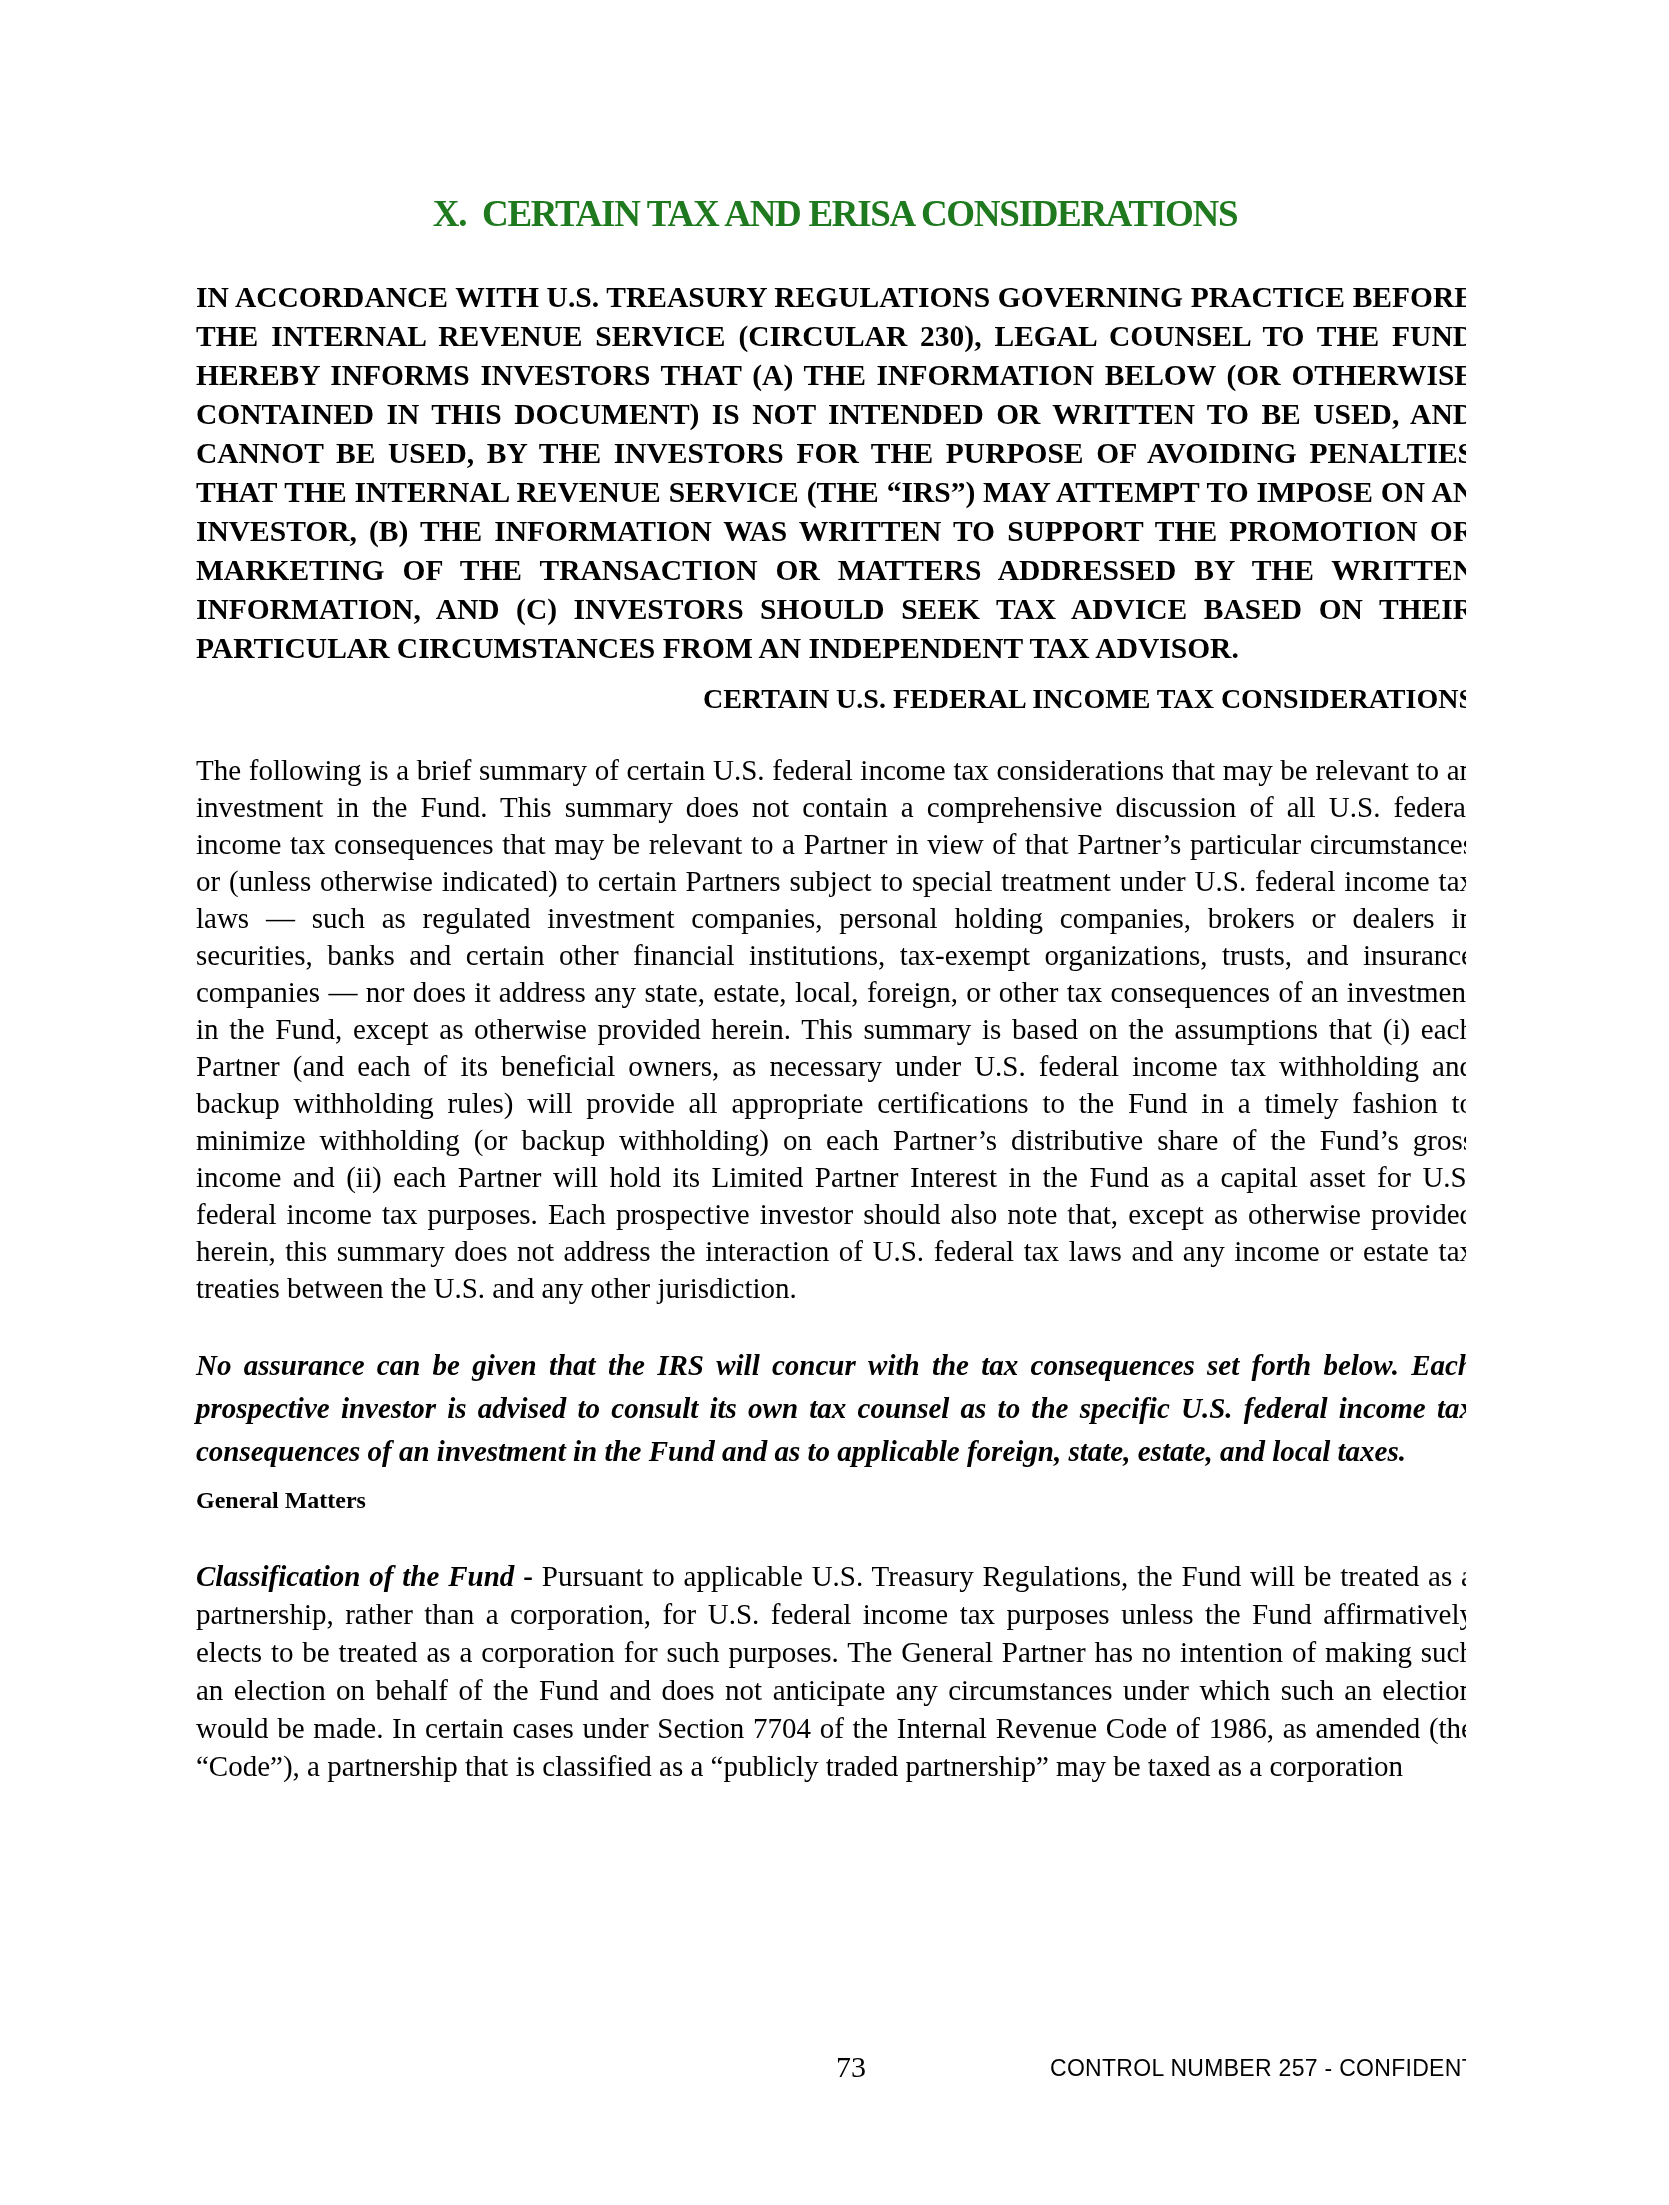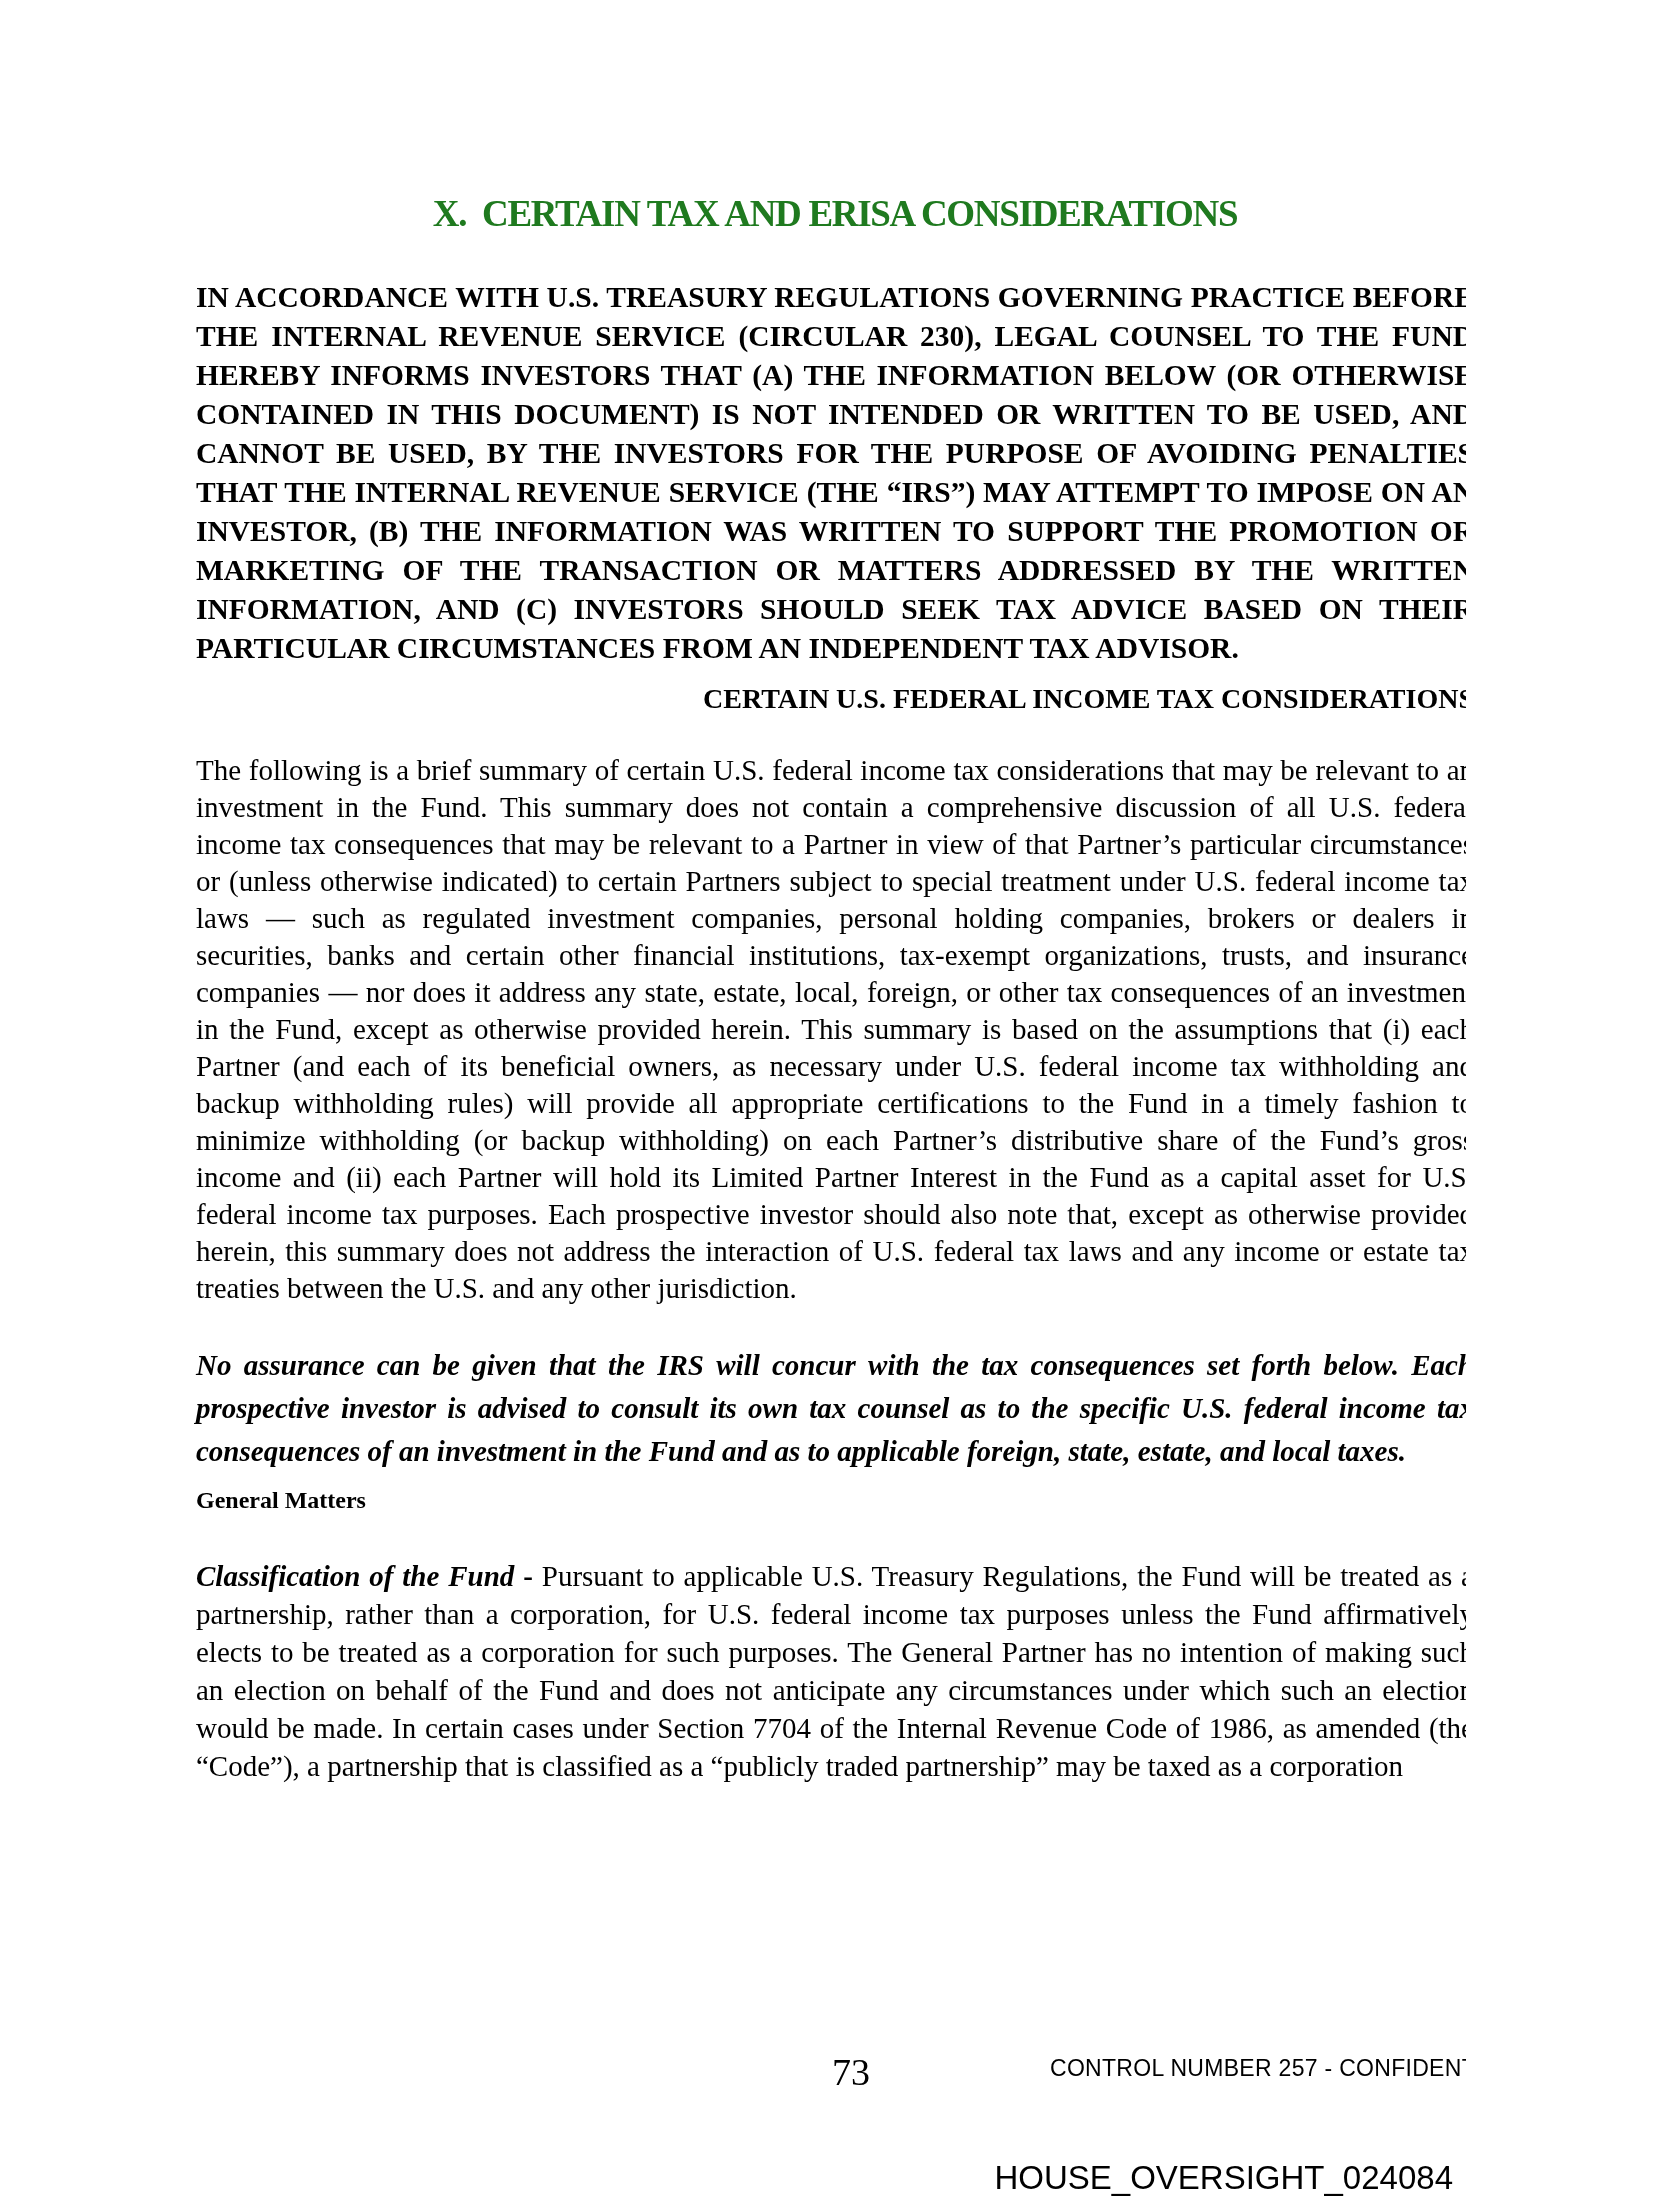--- a/index.html
+++ b/index.html
@@ -74,21 +74,21 @@
   }
   .classification-par .dash {
     font-weight: bold;
   }
   .footer-page-number {
     position: absolute;
     left: 815px;
     top: 2050px;
     width: 72px;
     text-align: center;
-    font-size: 38px;
+    font-size: 30px;
     font-family: "Liberation Serif", serif;
   }
   .footer-control {
     position: absolute;
     left: 1050px;
     top: 2055px;
     font-family: "Liberation Sans", sans-serif;
     font-size: 23px;
     letter-spacing: 0.3px;
     white-space: nowrap;
@@ -122,15 +122,14 @@
     <div class="general-matters">General Matters</div>
 
     <p class="classification-par"><span class="lead">Classification of the Fund</span><span class="dash"> - </span><span>Pursuant to applicable U.S. Treasury Regulations, the Fund will be treated as a partnership, rather than a corporation, for U.S. federal income tax purposes unless the Fund affirmatively elects to be treated as a corporation for such purposes.  The General Partner has no intention of making such an election on behalf of the Fund and does not anticipate any circumstances under which such an election would be made.  In certain cases under Section 7704 of the Internal Revenue Code of 1986, as amended (the “Code”), a partnership that is classified as a “publicly traded partnership” may be taxed as a corporation</span></p>
 
   </div>
 
   <div class="footer-page-number">73</div>
 
   <div class="footer-control">CONTROL NUMBER 257 - CONFIDENTIAL</div>
 
-  <div class="bates-stamp">HOUSE_OVERSIGHT_024084</div>
 </div>
 
 
 </body></html>

